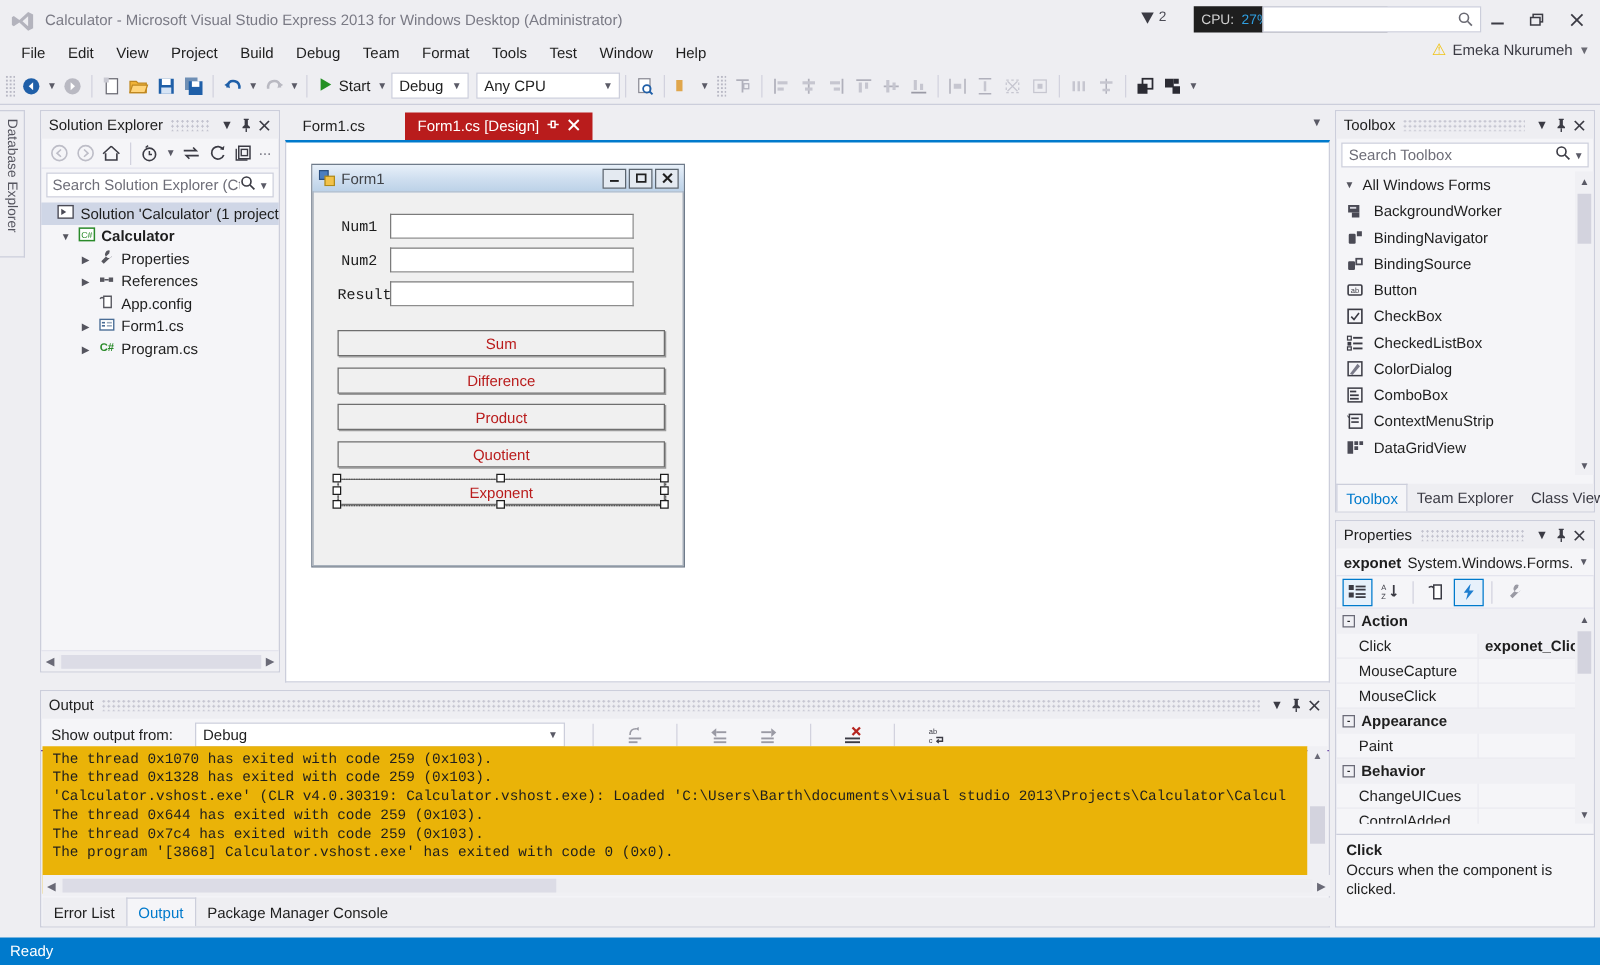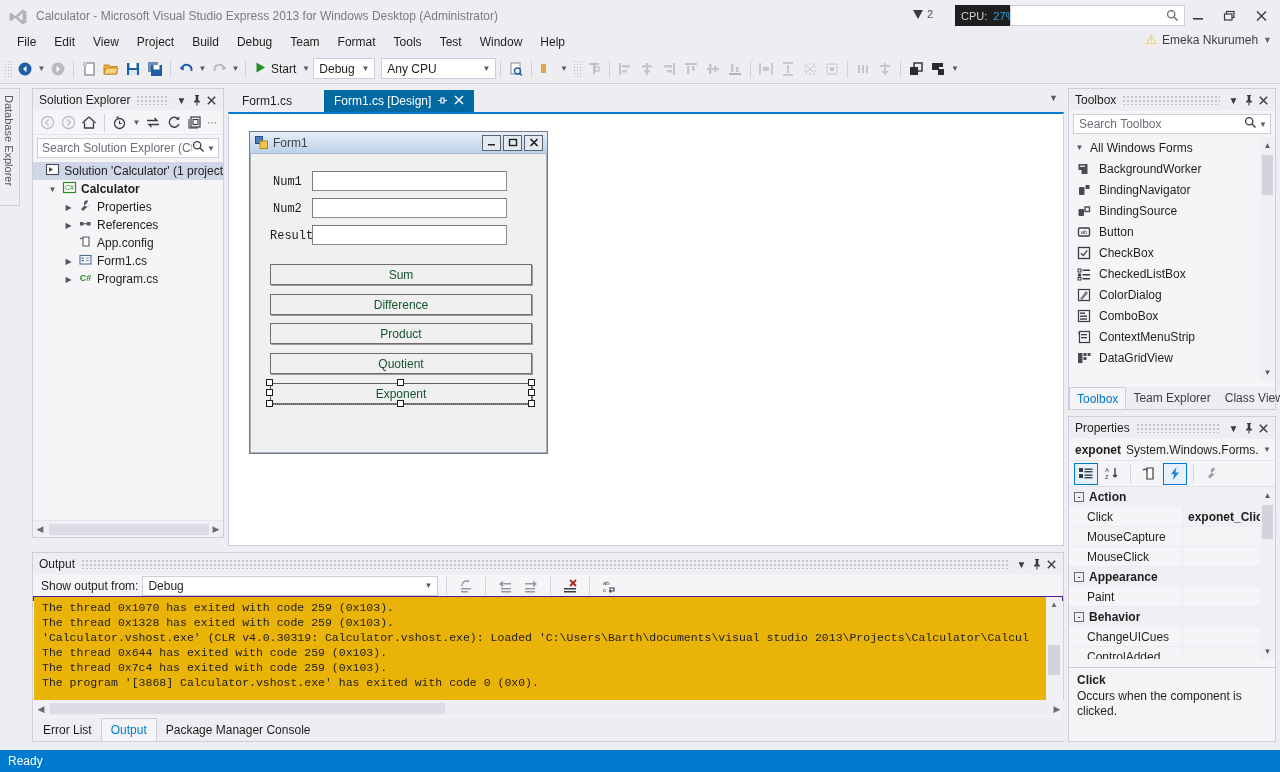--- a/index.html
+++ b/index.html
@@ -147,21 +147,21 @@
   .hs-arrow { width: 14px; text-align: center; font-size: 9px; color: #6a6a77; }
   .hs-track { flex: 1; height: 11px; background: #eeeef2; position: relative; }
   .hs-thumb { position: absolute; left: 2px; top: 0; width: 160px; height: 11px; background: #dcdce6; }
 
   
   .tabstrip { position: absolute; left: 228px; top: 88px; width: 836px; height: 24px;
     background: #eeeef2; }
   .doc-tab { position: absolute; top: 2px; height: 22px; display: flex; align-items: center;
     padding: 0 10px; font-size: 12px; cursor: default; white-space: nowrap; gap: 6px; }
   .doc-tab.inactive { left: 4px; color: #1e1e1e; }
-  .doc-tab.active { left: 96px; background: #0369a1; color: #ffffff; }
+  .doc-tab.active { left: 96px; background: #b91c1c; color: #ffffff; }
   .doc-tab .t-ico { font-size: 11px; }
   .tabstrip-caret { position: absolute; right: 6px; top: 5px; font-size: 9px; color: #5a5a66; }
   .designer {
     position: absolute; left: 228px; top: 112px; width: 836px; height: 434px;
     background: #ffffff; border: 1px solid #cccedb; border-top: 2px solid #007acc;
   }
 
   
   .winform { position: absolute; left: 20px; top: 17px; width: 299px; height: 323px;
     background: #f0f0f0; border: 1px solid #6f7b8a; box-shadow: 0 0 0 1px #a7b0bb inset; }
@@ -172,31 +172,31 @@
   .wf-btns { margin-left: auto; display: flex; gap: 2px; padding-right: 2px; }
   .wf-btn { width: 19px; height: 16px; background: #e4eaf1; border: 1px solid #5c6670;
     display: flex; align-items: center; justify-content: center;
     font-size: 10px; color: #202020; }
   .wf-body { position: relative; width: 100%; height: 299px; }
   .wf-label { position: absolute; font-size: 12px; color: #1c1c1c; font-family: Liberation Mono, monospace; }
   .wf-input { position: absolute; background: #ffffff;
     border: 1px solid #8d8d8d; border-top-color: #7b7b7b; border-left-color: #7b7b7b; height: 20px; }
   .wf-button { position: absolute; background: #f0f0f0; border: 1px solid #6e6e6e;
     box-shadow: 1px 1px 0 #9b9b9b; display: flex; align-items: center; justify-content: center;
-    font-size: 12px; color: #14532d; height: 21px; }
+    font-size: 12px; color: #b91c1c; height: 21px; }
   .sel-wrap { position: absolute; }
   .sel-dot { position: absolute; width: 7px; height: 7px; background: #ffffff;
     border: 1px solid #1c1c1c; }
   .sel-edge-h { position: absolute; height: 0; border-top: 1px dotted #545454; }
   .sel-edge-v { position: absolute; width: 0; border-left: 1px dotted #545454; }
 
   
   #output-panel { left: 32px; top: 552px; width: 1032px; height: 190px; background:#f5f5f8;}
-  .out-toolbar { height: 26px; display: flex; align-items: center; padding: 0 4px 0 8px; gap: 4px;
-    border-bottom: 5px solid #4c1d95; }
+  .out-toolbar { height: 26px; display: flex; align-items: center; padding: 0 4px 0 8px; gap: 18px;
+    border-bottom: 1px solid #4c1d95; }
   .out-label { font-size: 12px; color: #1e1e1e; white-space: nowrap; }
   .out-combo { width: 296px; height: 20px; background: #fff; border: 1px solid #cccedb;
     display: flex; align-items: center; padding: 0 4px 0 5px; font-size: 12px; position: relative; }
   .out-combo .cb-caret { position: absolute; right: 5px; font-size: 8px; color: #5a5a66; }
   .out-tb { width: 22px; height: 22px; display:flex; align-items:center; justify-content:center;
     color:#9a9aa4; cursor: default; }
   .out-text { position: absolute; left: 1px; top: 44px; width: 1012px; height: 118px;
     background: #eab308; font-family: "Liberation Mono", monospace; font-size: 11.5px;
     color: #1e1e1e; padding: 3px 0 0 8px; overflow: hidden; white-space: nowrap; line-height: 15px; }
   .out-vscroll { position: absolute; right: 1px; top: 44px; width: 16px; height: 118px;

